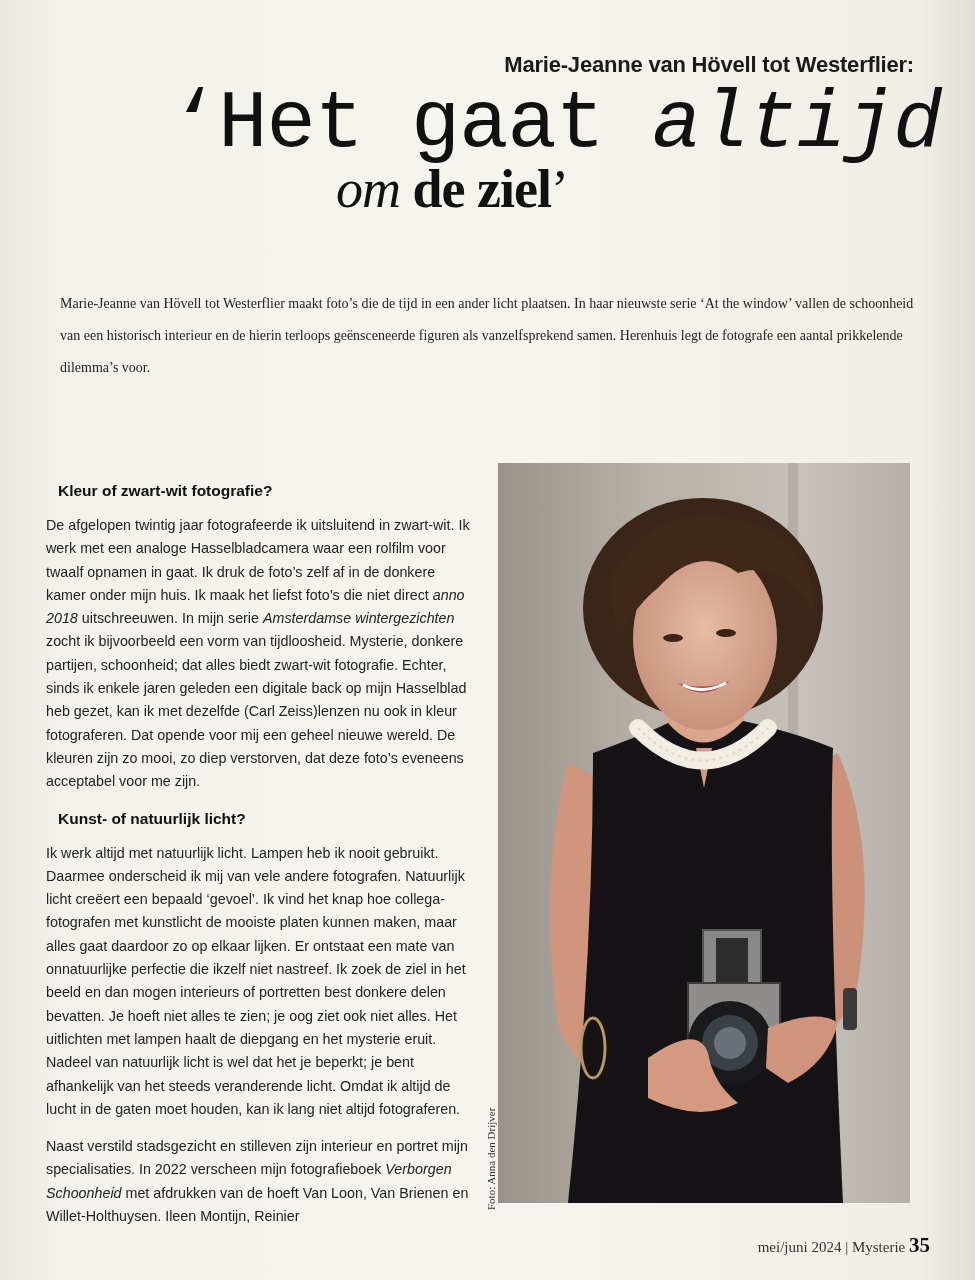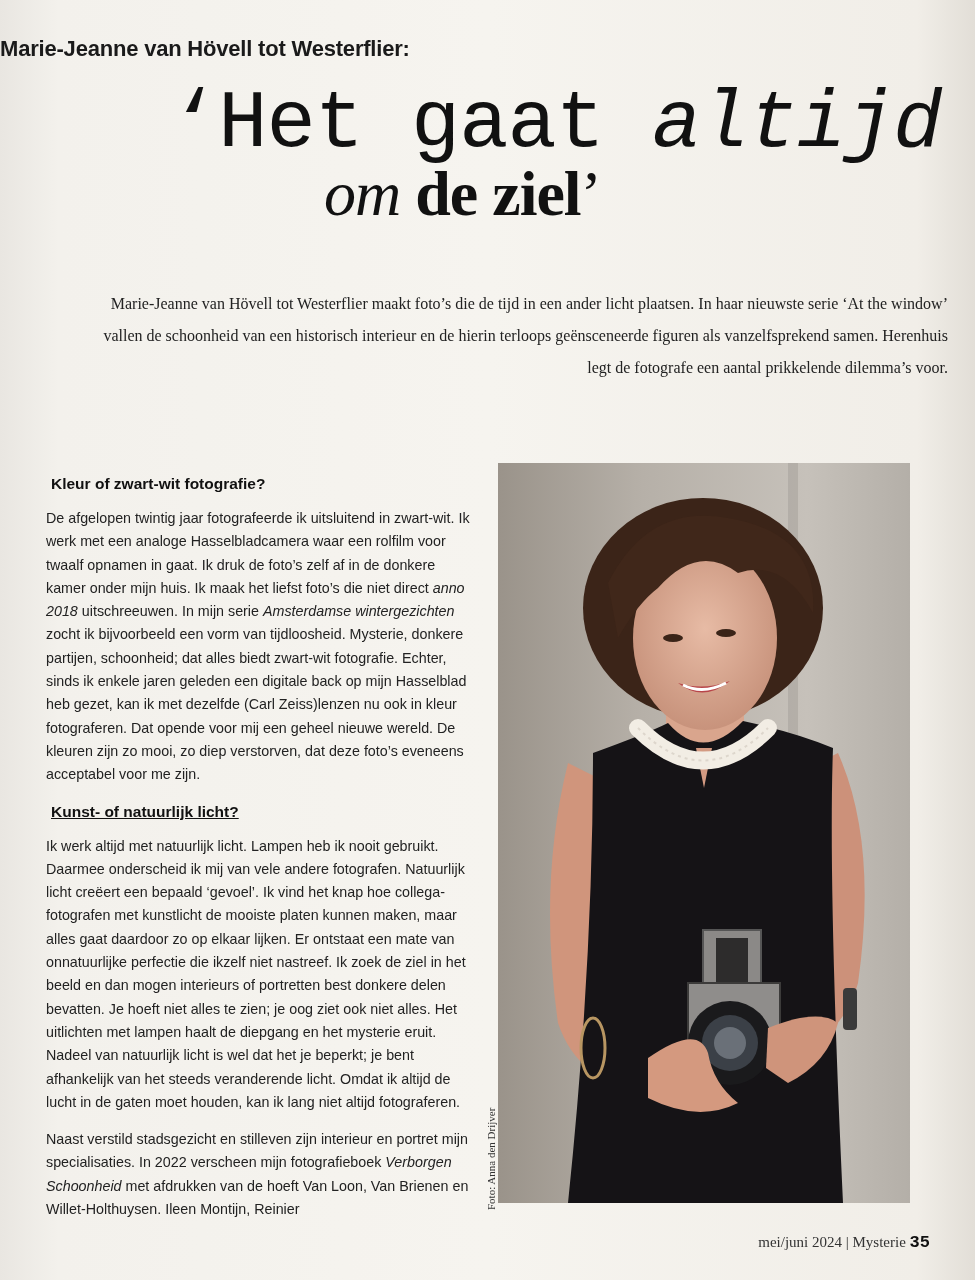--- a/index.html
+++ b/index.html
@@ -2,51 +2,51 @@
 <html><head>
 <meta charset="utf-8">
 <style>
   html, body { margin:0; padding:0; }
   body {
     width:975px; height:1280px; overflow:hidden; position:relative;
     background: linear-gradient(90deg, #e9e6e1 0%, #f3f1ec 6%, #f6f4ef 50%, #f1eee8 94%, #e2ded7 100%);
     color:#1a1a1a;
   }
   .kicker {
-    position:absolute; left:0; width:914px; top:36px; text-align:left;
+    position:absolute; left:0; width:914px; top:52px; text-align:right;
     font-family:"Liberation Sans", sans-serif; font-weight:bold; font-size:22px; letter-spacing:-0.2px;
   }
   .headline { position:absolute; left:0; top:84px; width:975px; font-family:"Liberation Serif", serif; color:#111; }
   .hl1 { position:absolute; left:170px; top:0; font-size:82px; line-height:1; white-space:nowrap; letter-spacing:-1px;font-family:Liberation Mono, monospace; }
-  .hl2 { position:absolute; left:324px; top:78px; font-size:64px; line-height:1; white-space:nowrap; letter-spacing:-1px; }
+  .hl2 { position:absolute; left:336px; top:78px; font-size:54px; line-height:1; white-space:nowrap; letter-spacing:-1px; }
   .it { font-style:italic; }
   .bd { font-weight:bold; }
   .lead {
-    position:absolute; left:60px; width:860px; top:288px; text-align:right;
-    font-family:"Liberation Serif", serif; font-size:16px; line-height:32px; color:#222;margin-left:28px;
+    position:absolute; left:60px; width:860px; top:288px; text-align:left;
+    font-family:"Liberation Serif", serif; font-size:14px; line-height:32px; color:#222;
   }
   .col {
     position:absolute; left:46px; width:430px; top:468px;
     font-family:"Liberation Sans", sans-serif; font-size:14.3px; line-height:23.3px; color:#222;
   }
-  .col h3 { margin:5px; font-family:"Liberation Sans", sans-serif; font-weight:900; font-size:15.5px; line-height:22px; color:#111; }
+  .col h3 { margin:12px; font-family:"Liberation Sans", sans-serif; font-weight:900; font-size:15.5px; line-height:22px; color:#111; }
   .col p { margin:12px 0 14px 0; }
-  .sec2 { margin-top:10px;text-decoration:underline; }
+  .sec2 { margin-top:10px; }
   .photo {
     position:absolute; left:498px; top:463px; width:412px; height:740px; overflow:hidden;
     background: linear-gradient(90deg, #a39b92 0%, #b9b3ab 30%, #c4bfb8 60%, #b8b3ad 100%);
   }
   .credit {
     position:absolute; left:485px; top:1210px; transform-origin:0 0; transform:rotate(-90deg);
     font-family:"Liberation Serif", serif; font-size:11px; color:#333; white-space:nowrap;
   }
   .footer {
     position:absolute; right:45px; top:1233px; font-family:"Liberation Serif", serif; font-size:15px; color:#333;
   }
-  .footer .pg { font-family:Liberation Mono, monospace; font-weight:bold; font-size:17px; color:#111; }
+  .footer .pg { font-family:Liberation Serif, serif; font-weight:bold; font-size:21px; color:#111; }
 </style>
 </head>
 <body>
 
 <div class="kicker">Marie-Jeanne van Hövell tot Westerflier:</div>
 
 <div class="headline">
   <div class="hl1"><span>‘</span><span>Het gaat </span><span class="it">altijd</span></div>
   <div class="hl2"><span class="it">om</span> <span class="bd">de ziel</span><span>’</span></div>
 </div>

